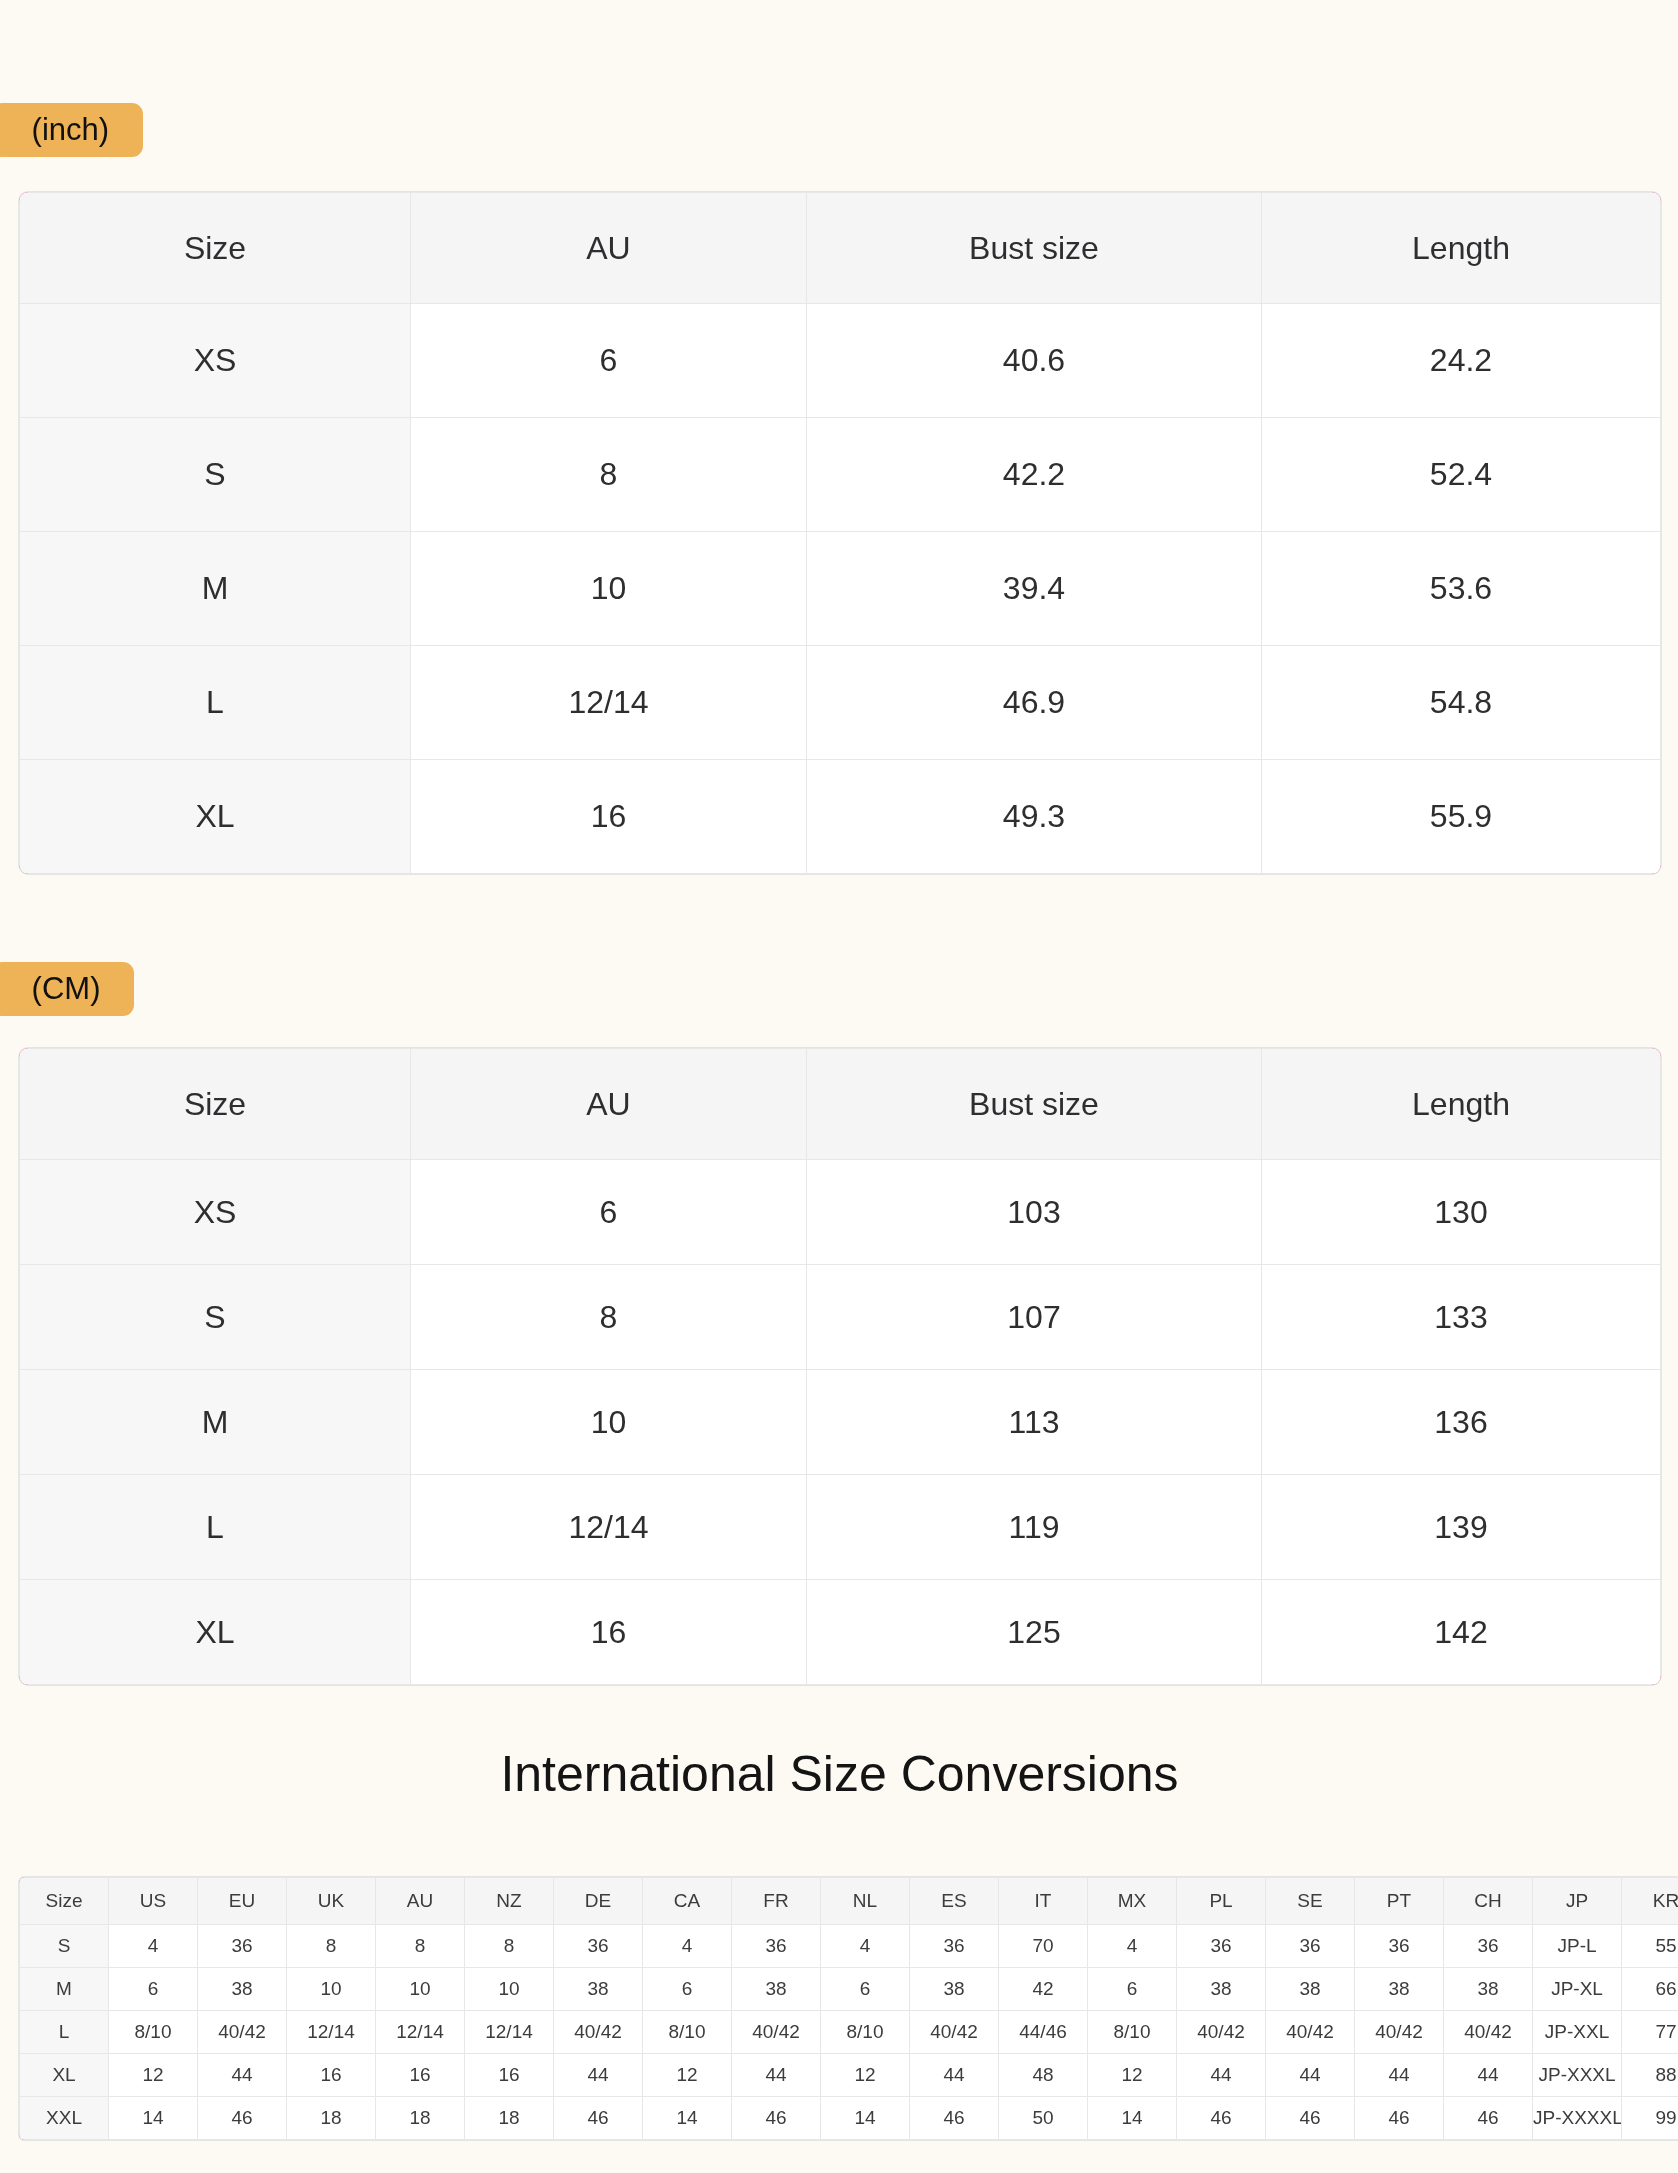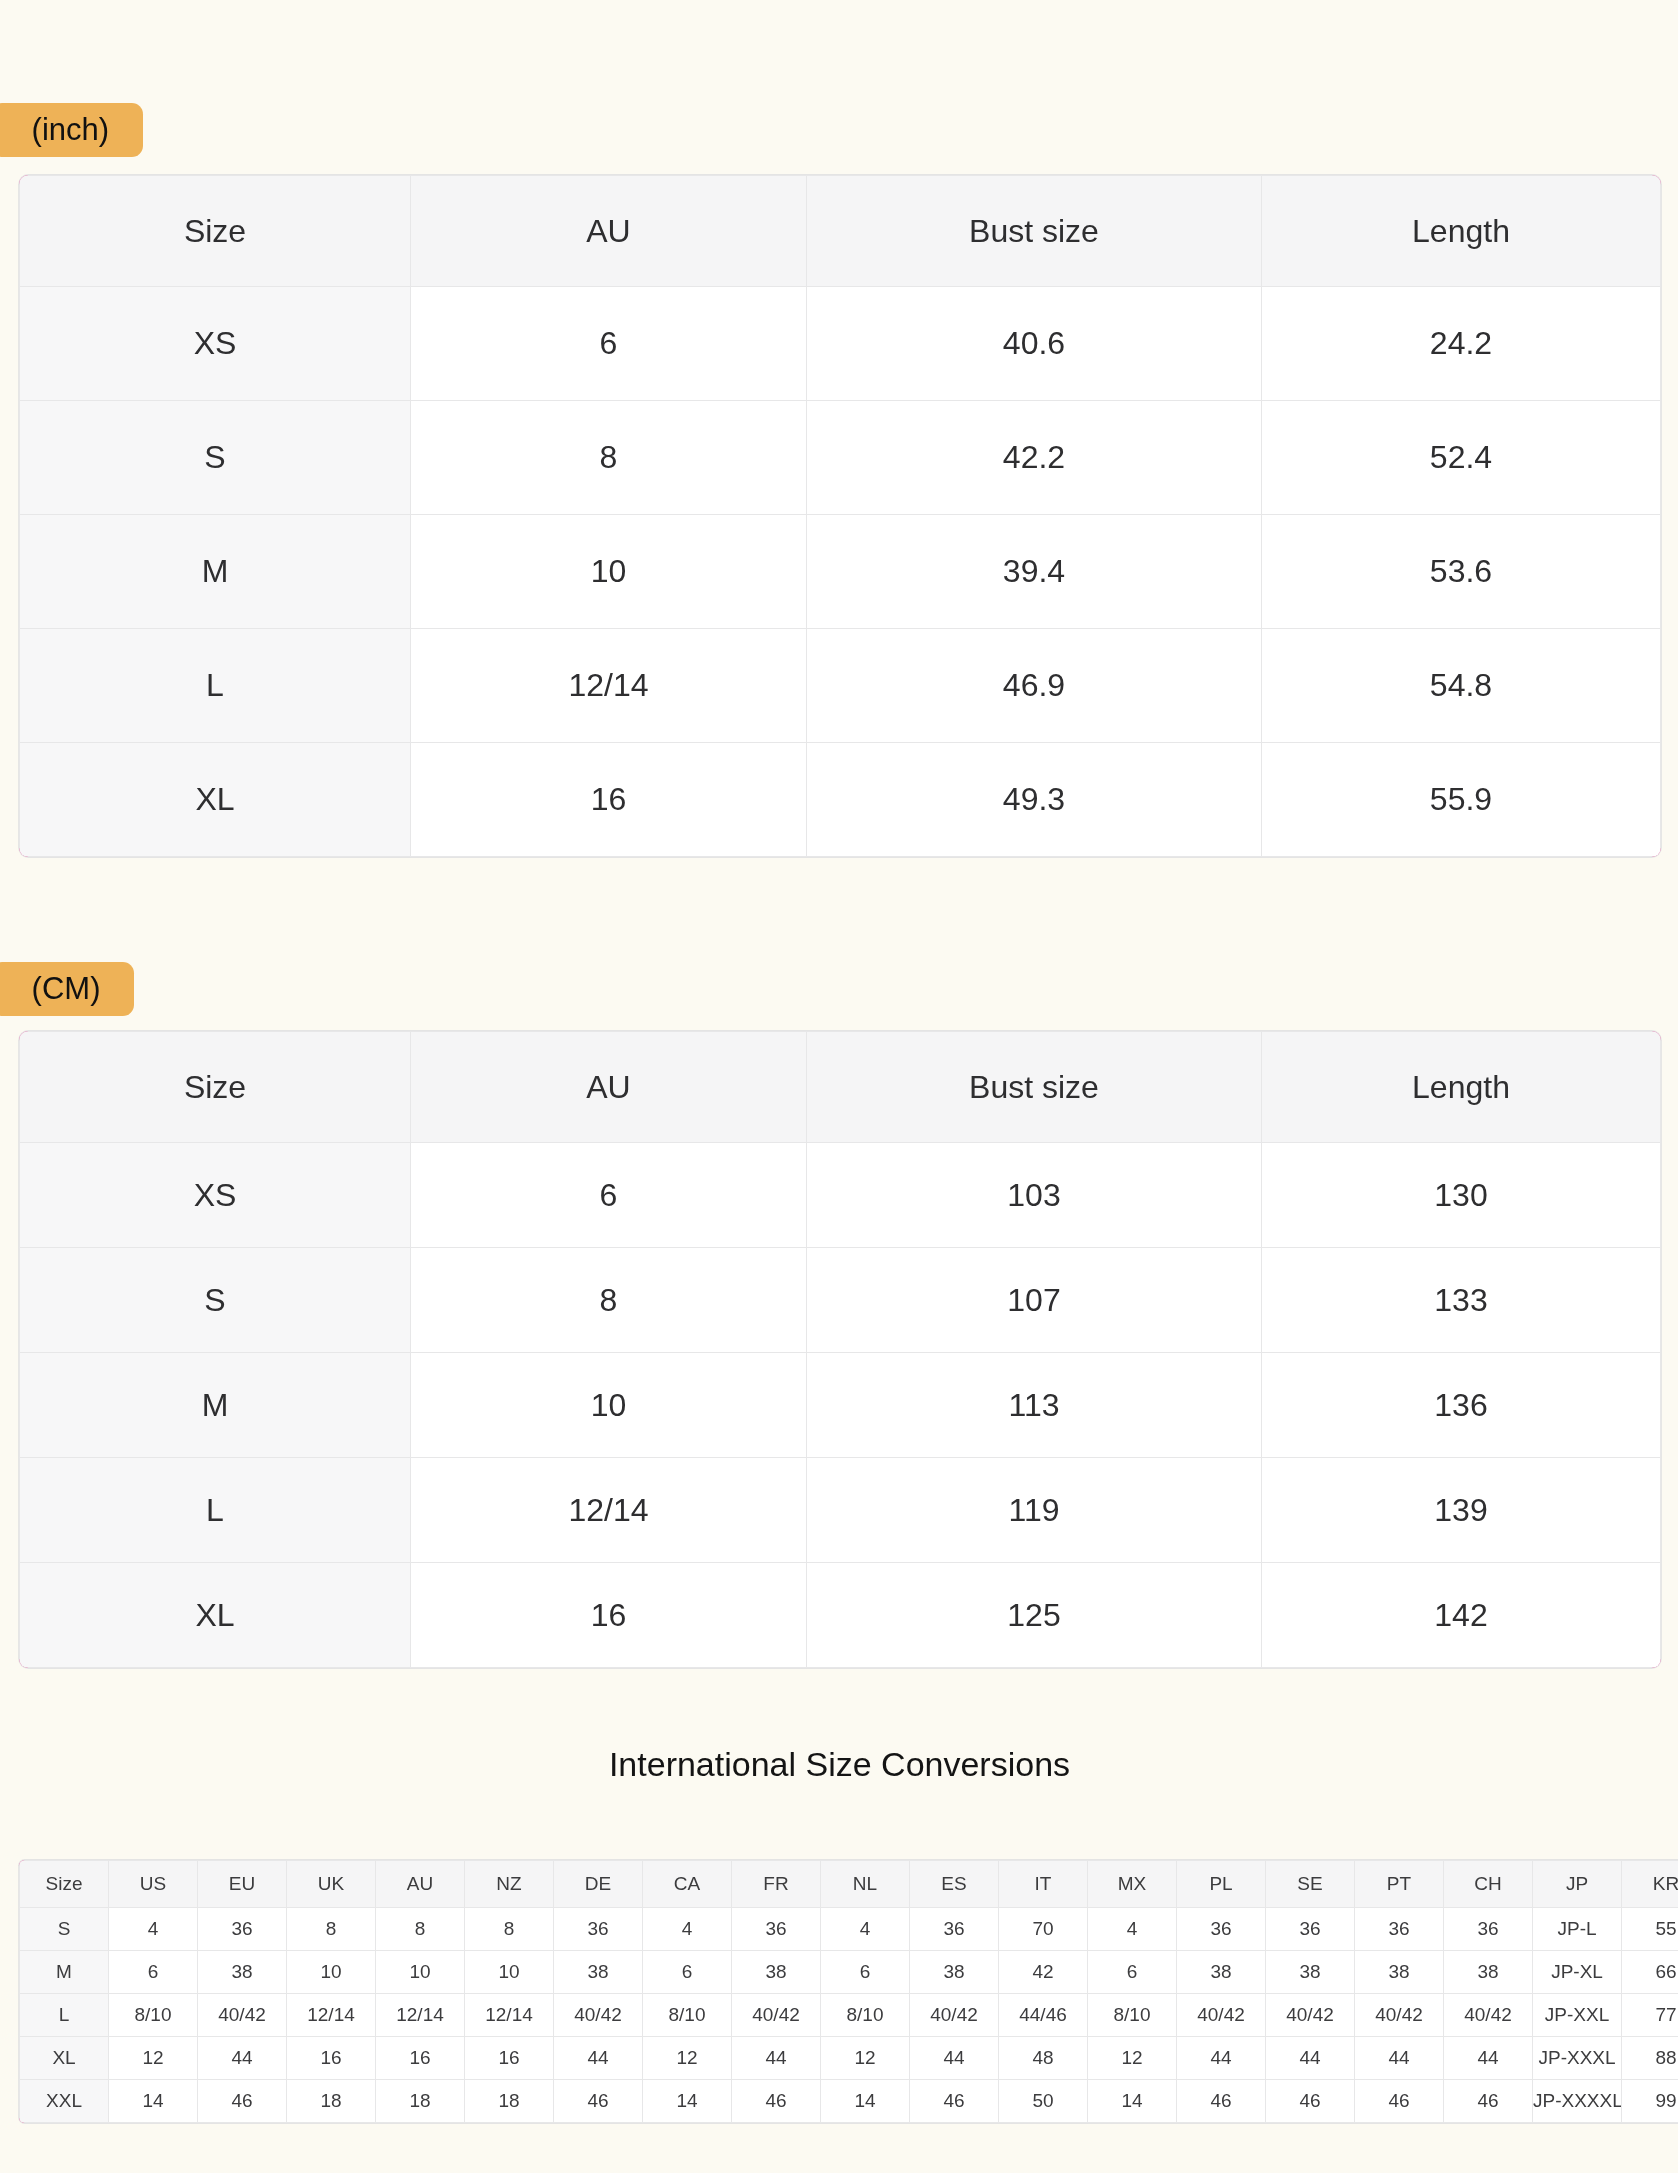--- a/index.html
+++ b/index.html
@@ -38,20 +38,21 @@
   }
   .badge-inch{top:103px;}
   .badge-cm{top:962px;}
   .tbl{
     position:absolute;
     left:19px;
     border-radius:9.4px;
     overflow:hidden;
     background:#ec4899;
     box-shadow:0 0 0 0.9px #e4e4e4;
+    margin-top:17px;
   }
   .tbl table{
     border-collapse:collapse;
     table-layout:fixed;
   }
   .tbl th,.tbl td{
     border:0.9px solid #e7e7e8;
     text-align:center;
     font-weight:400;
     padding:0;
@@ -73,21 +74,21 @@
   .big col.c2{width:396px;}
   .big col.c3{width:455px;}
   .big col.c4{width:399px;}
   .conversions-title{
     position:absolute;
     top:1745px;
     left:0;
     width:100%;
     margin:0;
     text-align:center;
-    font-size:34px;
+    font-size:50px;
     font-weight:400;
     color:#141414;
   }
   
   #conv-table-wrap{top:1860px;border-radius:5.6px;}
   #conv-table-wrap table{width:1691px;}
   #conv-table-wrap th,#conv-table-wrap td{font-size:19px;color:#3c3c3e;}
   #conv-table-wrap thead tr{height:47px;}
   #conv-table-wrap tbody tr{height:43px;}
   #conv-table-wrap thead th{background:#f5f5f6;}

